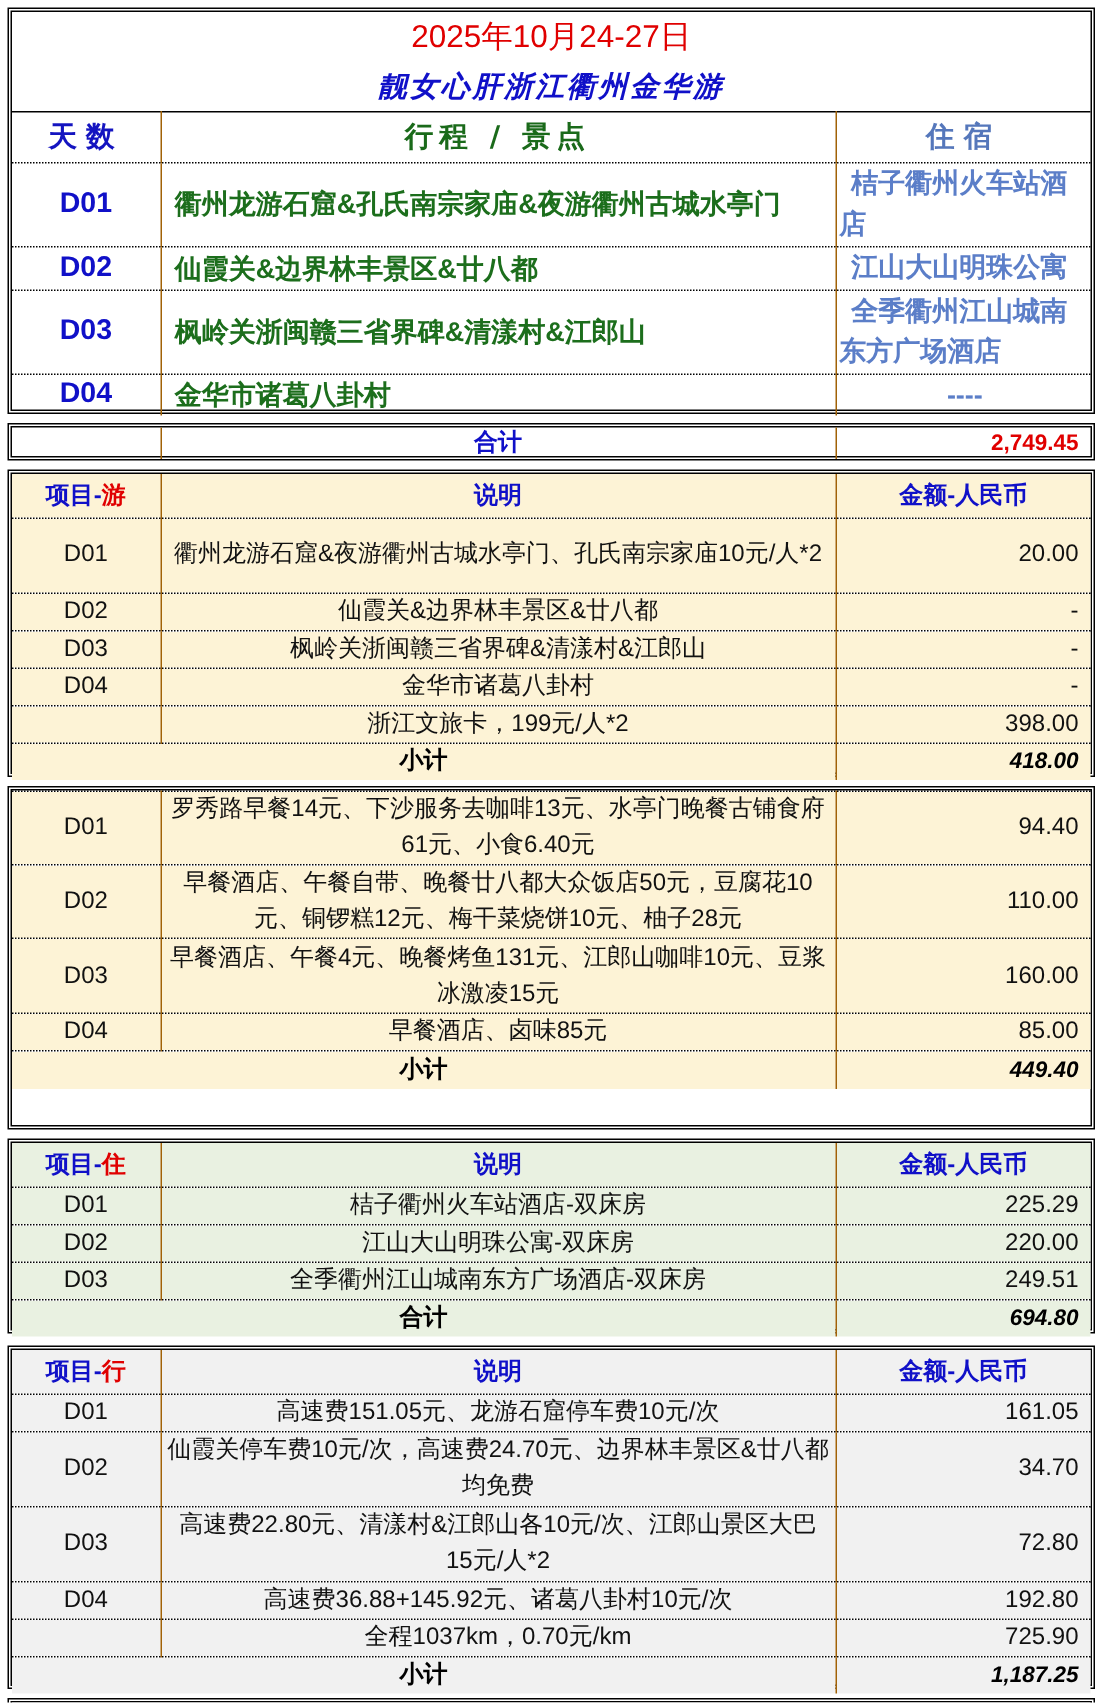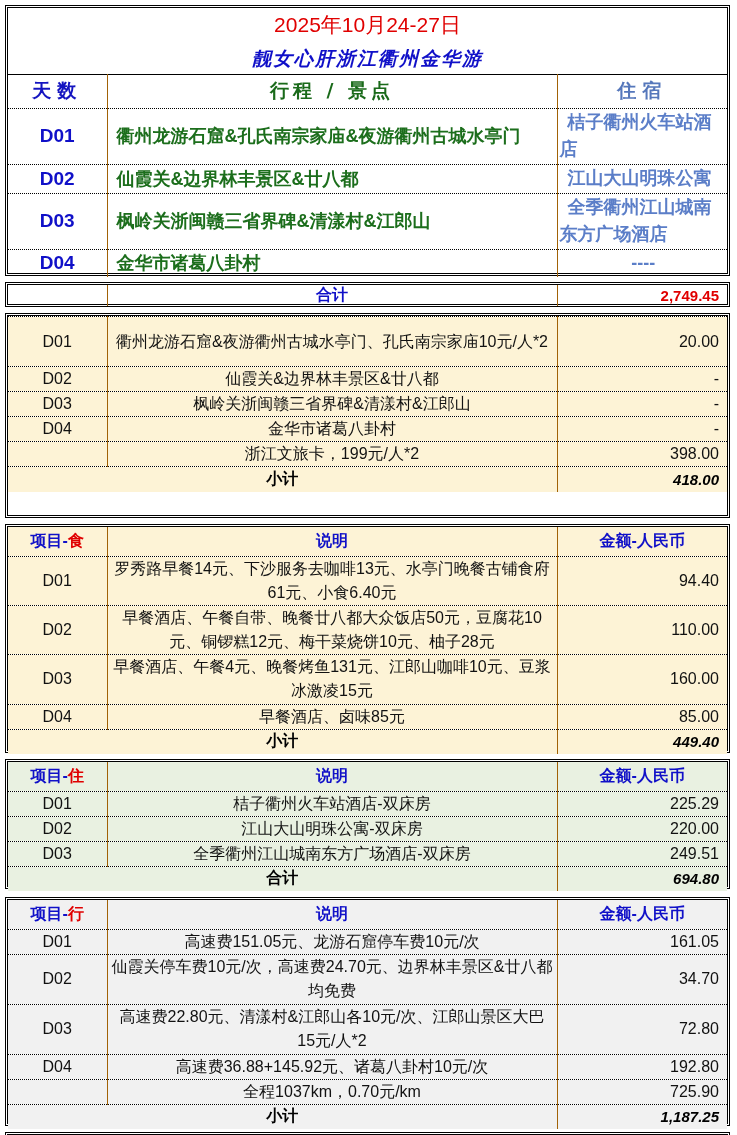--- a/index.html
+++ b/index.html
@@ -110,20 +110,25 @@
 </div>
 
 <div class="block" style="top:313px; height:205px;">
   <table class="bg-yellow">
     <colgroup>
         <col class="c1">
         <col>
         <col class="c3">
       </colgroup>
     <tbody>
+        <tr class="sec-hdr">
+      <td class="vr sec-title"><span>项目-</span><span class="cat">游</span></td>
+      <td class="vr col-title">说明</td>
+      <td class="col-title">金额-人民币</td>
+    </tr>
     <tr class="row" style="height:50px;">
       <td class="dot vr center">D01</td>
       <td class="dot vr desc">衢州龙游石窟&amp;夜游衢州古城水亭门、孔氏南宗家庙10元/人*2</td>
       <td class="dot right">20.00</td>
     </tr>
     <tr class="row" style="height:25px;">
       <td class="dot vr center">D02</td>
       <td class="dot vr desc">仙霞关&amp;边界林丰景区&amp;廿八都</td>
       <td class="dot right">-</td>
     </tr>
@@ -151,25 +156,20 @@
 </div>
 
 <div class="block" style="top:524px; height:229px;">
   <table class="bg-yellow">
     <colgroup>
         <col class="c1">
         <col>
         <col class="c3">
       </colgroup>
     <tbody>
-        <tr class="sec-hdr">
-      <td class="vr sec-title"><span>项目-</span><span class="cat">食</span></td>
-      <td class="vr col-title">说明</td>
-      <td class="col-title">金额-人民币</td>
-    </tr>
     <tr class="row" style="height:49px;">
       <td class="dot vr center">D01</td>
       <td class="dot vr desc">罗秀路早餐14元、下沙服务去咖啡13元、水亭门晚餐古铺食府61元、小食6.40元</td>
       <td class="dot right">94.40</td>
     </tr>
     <tr class="row" style="height:49px;">
       <td class="dot vr center">D02</td>
       <td class="dot vr desc">早餐酒店、午餐自带、晚餐廿八都大众饭店50元，豆腐花10元、铜锣糕12元、梅干菜烧饼10元、柚子28元</td>
       <td class="dot right">110.00</td>
     </tr>

